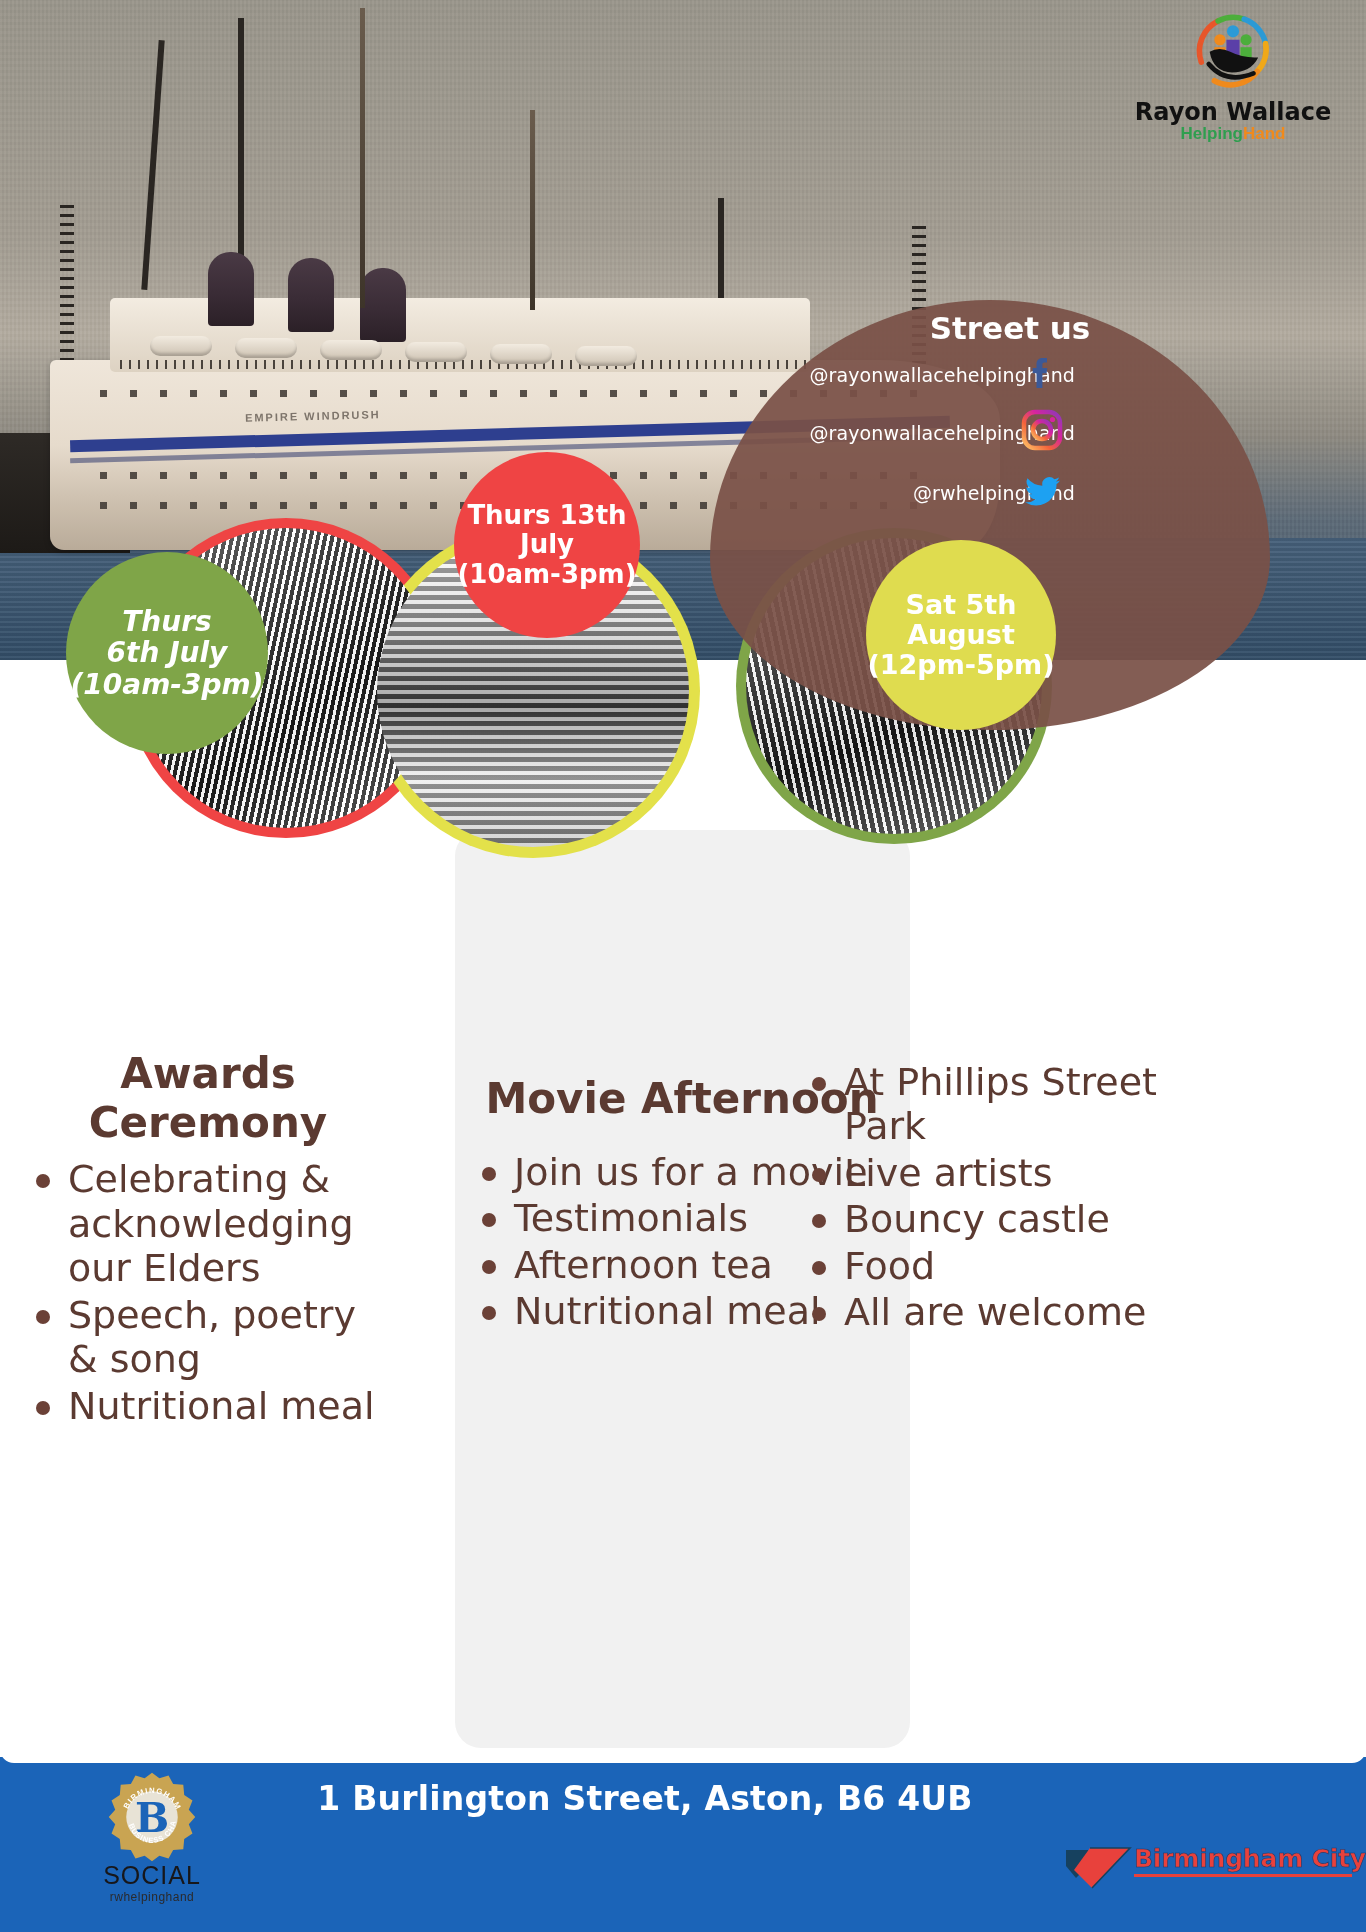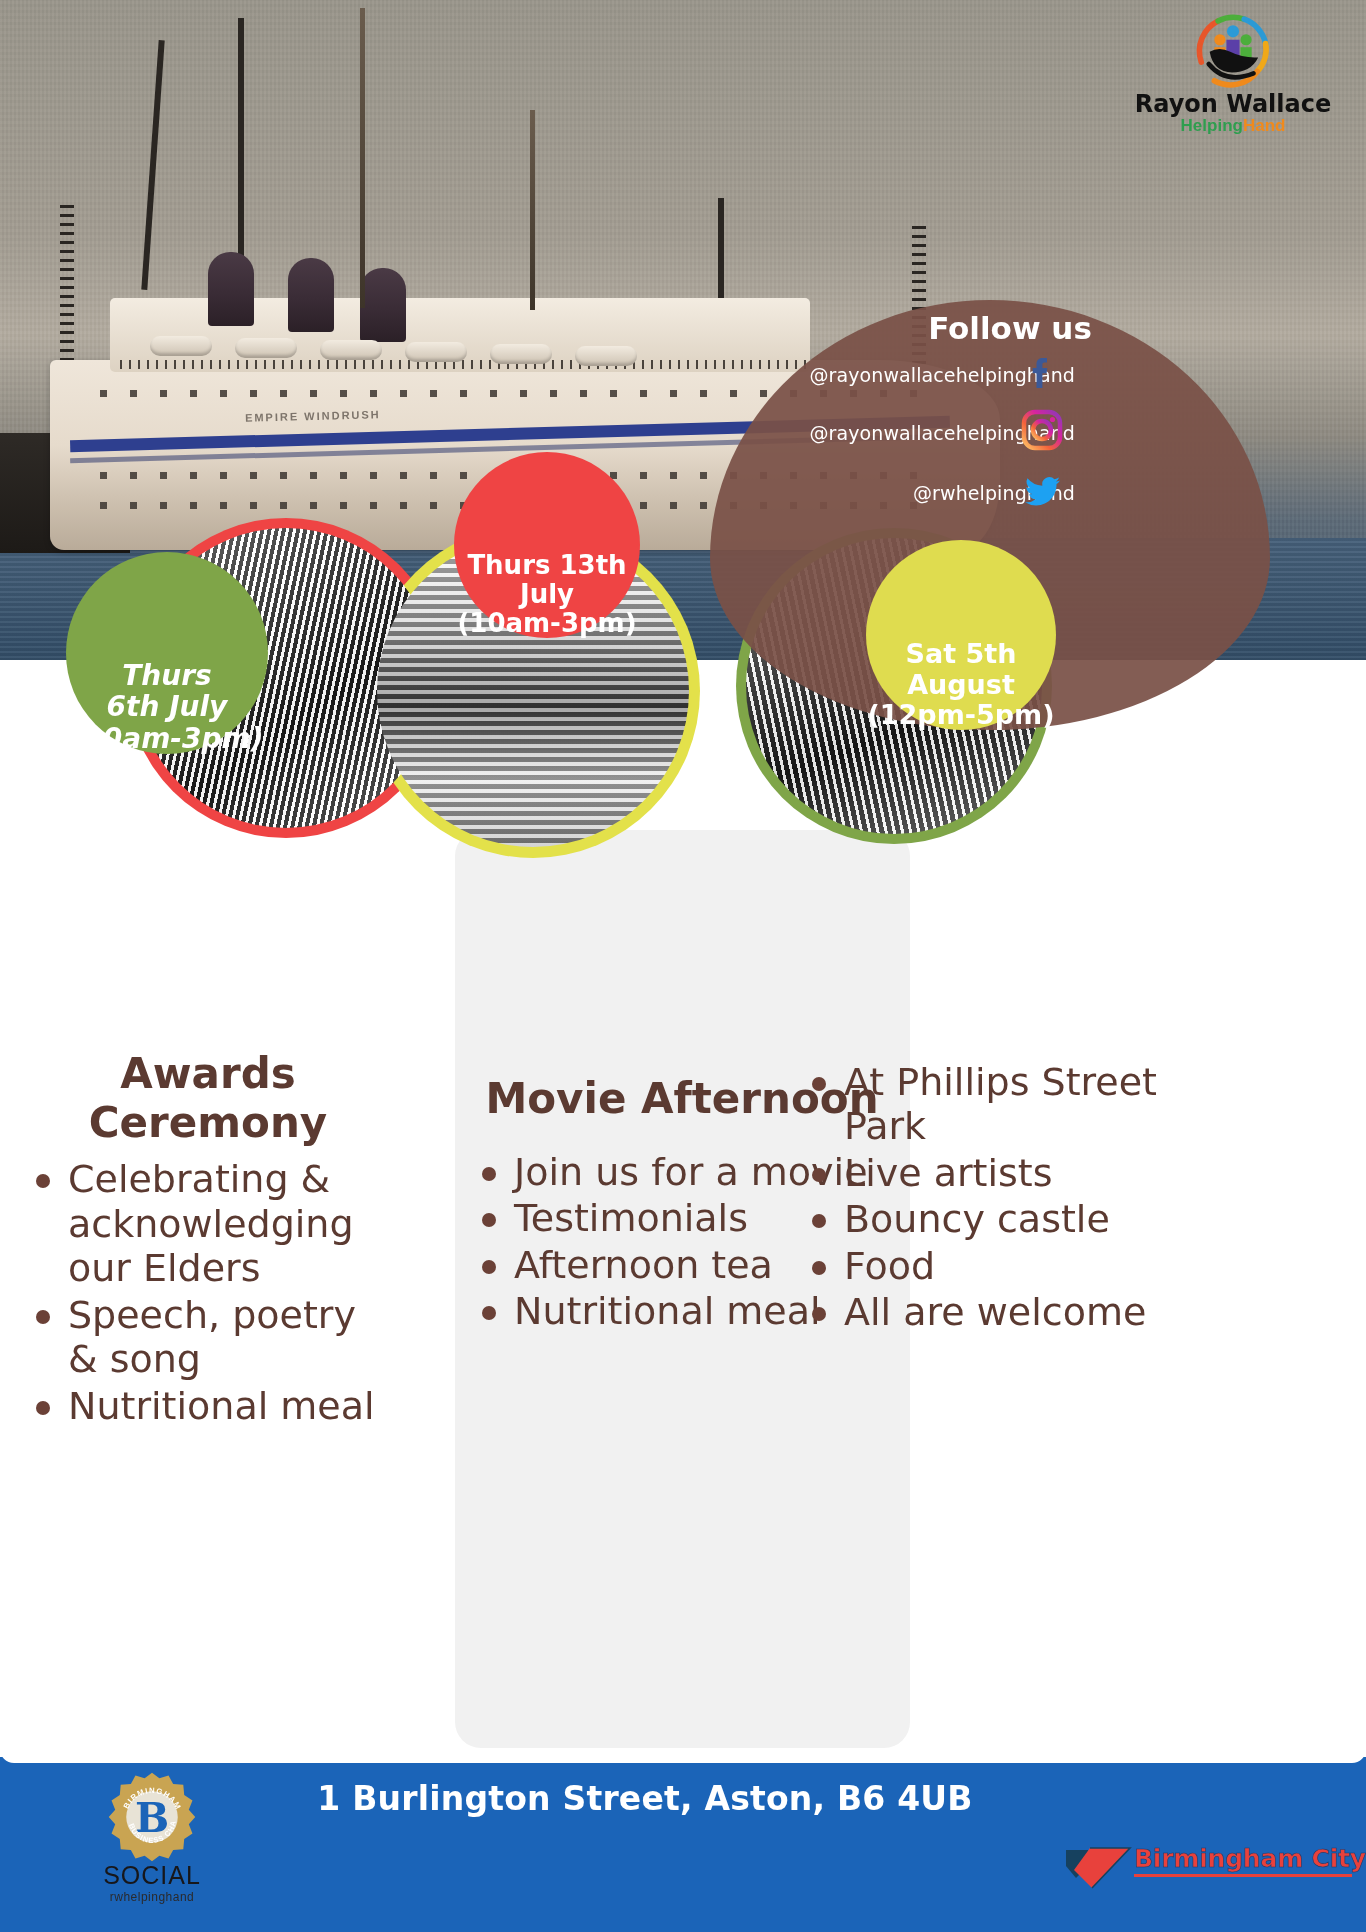--- a/index.html
+++ b/index.html
@@ -109,21 +109,21 @@
     color:#e9e7e4;
     text-shadow: 4px 5px 0 rgba(60,50,45,.30);
     white-space:nowrap;
   }
 
   
   .brand { position:absolute; right:18px; top:8px; z-index:14; width:230px; text-align:center; }
   .brand-mark { width:96px; height:84px; margin:0 auto; position:relative; }
   .brand-name {
     font-family:"DejaVu Sans", sans-serif;
-    font-size:24px; font-weight:bold; color:#111; margin-top:0; line-height:1;
+    font-size:24px; font-weight:bold; color:#111; margin-top:8px; line-height:1;
   }
   .brand-sub {
     font-size:17px; font-weight:bold; line-height:1; margin-top:1px;
   }
   .brand-sub .h1c{ color:#2f9e4f; }
   .brand-sub .h2c{ color:#f08a1c;margin-top:12px; }
 
   
   .follow {
     position:absolute; left:710px; top:300px; width:560px; height:430px;
@@ -170,21 +170,21 @@
   }
   .photo-c {
     background:
       repeating-linear-gradient(78deg, rgba(255,255,255,.8) 0 3px, rgba(25,25,25,.5) 3px 8px),
       linear-gradient(160deg,#dedbd6 0%, #7c7976 35%, #2f2d2b 62%, #c9c7c3 100%);
     filter:grayscale(1) contrast(1.15);
   }
 
   .datebub {
     position:absolute; border-radius:50%; z-index:13;
-    display:flex; align-items:flex-end; justify-content:center; text-align:center;
+    display:flex; align-items:center; justify-content:center; text-align:center;
     color:#fff; font-weight:bold; font-family:"DejaVu Sans", sans-serif;
     line-height:1.12;
   }
 
   
   .content-bg { position:absolute; left:0; top:660px; width:1366px; height:1090px; background:#ffffff; z-index:2; }
   .mid-panel {
     position:absolute; left:455px; top:830px; width:455px; height:918px;
     background:#f1f1f1; border-radius:26px; z-index:3;
   }
@@ -311,21 +311,21 @@
       </svg>
     </div>
     <div class="brand-name">Rayon Wallace</div>
     <div class="brand-sub">
       <span class="h1c">Helping</span><span class="h2c">Hand</span>
     </div>
   </div>
 
   <div class="follow"></div>
   <div class="follow-inner">
-    <div class="follow-title">Follow us</div>
+    <div class="follow-title">Street us</div>
 
     <div class="handle h-fb">@rayonwallacehelpinghand</div>
     <div class="sicon si-fb">
       <svg viewBox="0 0 44 44" width="44" height="44" aria-hidden="true">
         <path d="M27 10h-4.6c-3.6 0-5.9 2.4-5.9 6.1V20h-3.8v5.3h3.8V40h5.9V25.3h4.2l.7-5.3h-4.9v-3.2c0-1.3.4-2.2 2.2-2.2H27z" fill="#3b5998"></path>
       </svg>
     </div>
 
     <div class="handle h-ig">@rayonwallacehelpinghand</div>
     <div class="sicon si-ig">

